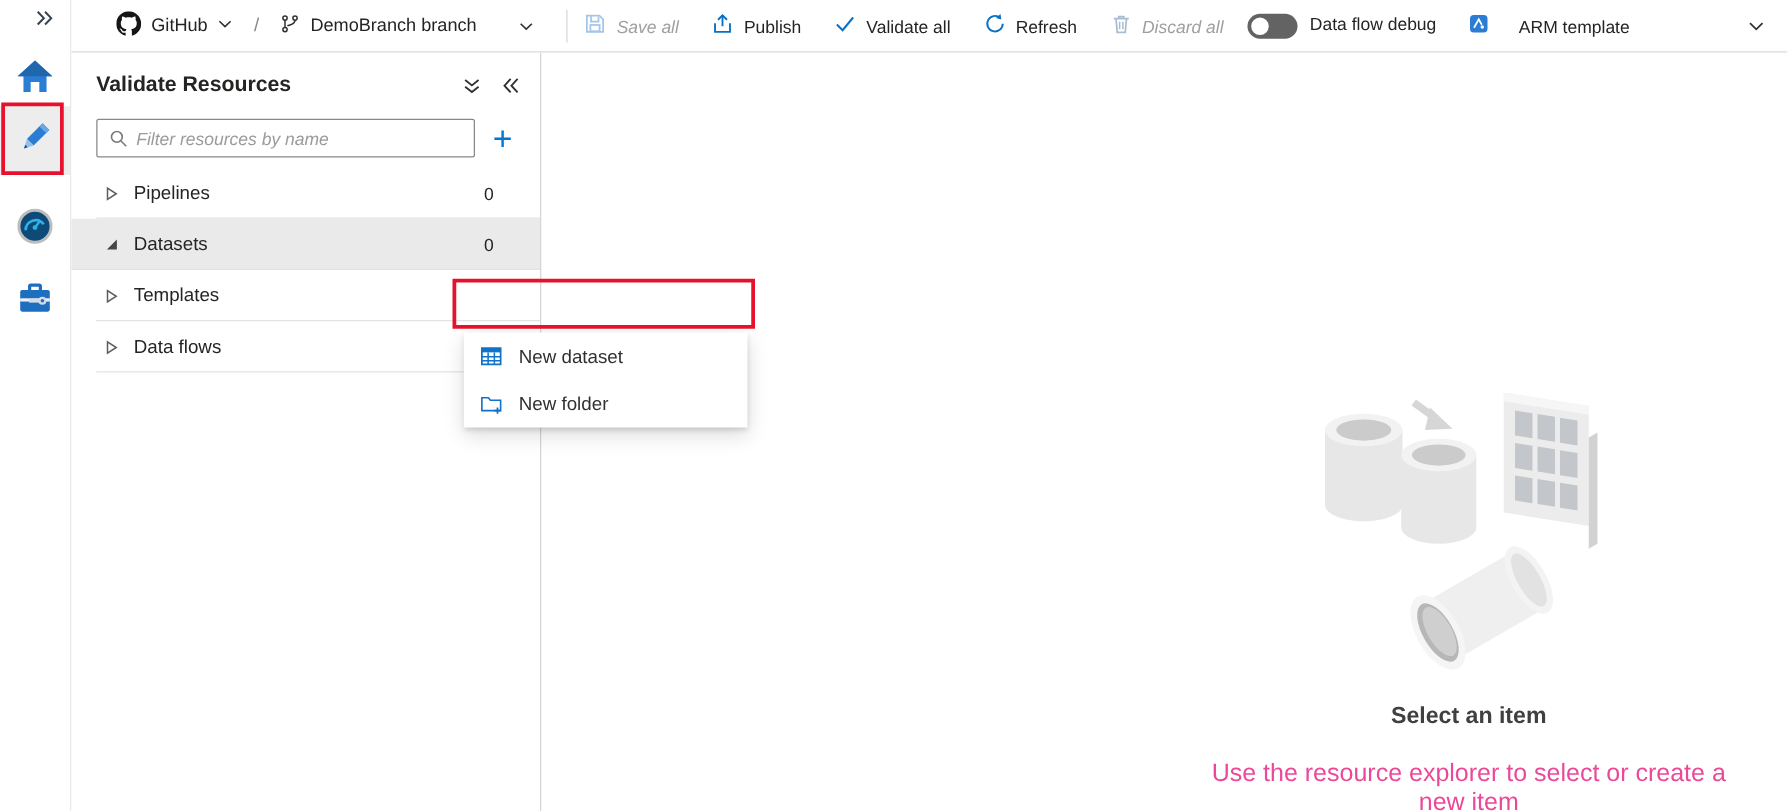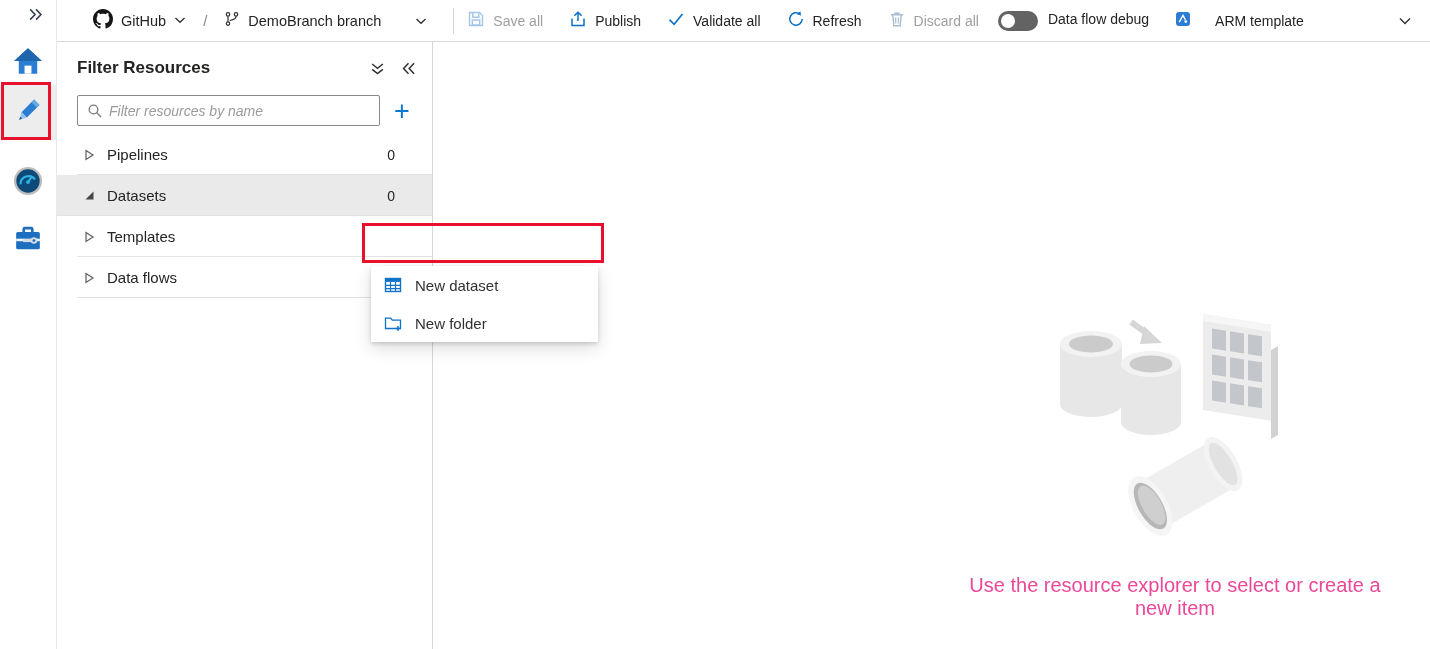--- a/index.html
+++ b/index.html
@@ -16,21 +16,21 @@
   .rail-item.selected-bg { background:#ededed; }
 
   
   .topbar { position:absolute; left:57px; top:0; width:1373px; height:42px; background:#fff; border-bottom:1px solid #d9d9d9; display:flex; align-items:center; z-index:5; }
   .tb-group { display:flex; align-items:center; }
   .repo-group { margin-left:36px; gap:8px; font-size:14.5px; color:#252423; }
   .slash-sep { margin:0 9px; color:#8a8886; font-size:15px; }
   .branch-chev { margin-left:26px; display:flex; }
   .tb-divider { width:1px; height:26px; background:#d6d6d6; margin-left:26px; }
   .tb-btn { display:flex; align-items:center; gap:8px; padding:0 13px; height:42px; font-size:14px; color:#252423; cursor:pointer; }
-  .tb-btn.disabled { color:#a19f9d; cursor:default; }
+  .tb-btn.disabled { color:#a19f9d; cursor:default;font-style:italic; }
   .toggle-group { display:flex; align-items:flex-start; gap:10px; margin-left:6px; font-size:14px; }
   .toggle { position:relative; width:40px; height:20px; background:#636363; border-radius:10px; cursor:pointer; }
   .toggle .knob { position:absolute; left:3px; top:3px; width:14px; height:14px; border-radius:50%; background:#fff; }
   .arm-group { display:flex; align-items:center; gap:24px; margin-left:26px; font-size:14px; }
   .tb-end-chev { margin-left:auto; margin-right:18px; display:flex; cursor:pointer; }
 
   
   .resource-panel { position:absolute; left:57px; top:42px; width:376px; height:607px; background:#fff; border-right:1px solid #d6d6d6; z-index:4; }
   .panel-head { display:flex; align-items:center; padding:16px 16px 0 20px; }
   .panel-title { flex:1; font-size:17px; font-weight:700; color:#252423; }
@@ -228,21 +228,21 @@
 
     <span class="tb-end-chev">
       <svg width="14" height="14" viewBox="0 0 14 14">
           <path d="M2 4.5 l5 5 5-5" fill="none" stroke="#323130" stroke-width="1.4"></path>
         </svg>
     </span>
   </div>
 
   <div class="resource-panel">
     <div class="panel-head">
-      <span class="panel-title">Filter Resources</span>
+      <span class="panel-title">Validate Resources</span>
       <span class="icon-btn">
         <svg width="15" height="15" viewBox="0 0 14 14">
             <path d="M2 2.8 l5 4 5-4 M2 7.8 l5 4 5-4" fill="none" stroke="#323130" stroke-width="1.4"></path>
           </svg>
       </span>
       <span class="icon-btn">
         <svg width="15" height="15" viewBox="0 0 14 14">
             <path d="M7 2 L2.4 7 7 12 M12.2 2 L7.6 7 12.2 12" fill="none" stroke="#323130" stroke-width="1.4"></path>
           </svg>
       </span>
@@ -356,16 +356,17 @@
 
       <g transform="rotate(-30 140 172)">
         <rect x="100" y="146" width="82" height="52" fill="#efefef"></rect>
         <ellipse cx="184" cy="172" rx="14" ry="30" fill="#f3f3f3"></ellipse>
         <ellipse cx="184" cy="172" rx="9" ry="24" fill="#e2e2e2"></ellipse>
         <ellipse cx="100" cy="172" rx="17" ry="33" fill="#f5f5f5"></ellipse>
         <ellipse cx="100" cy="172" rx="12" ry="26" fill="#b7b7b7"></ellipse>
         <ellipse cx="101.5" cy="172" rx="9.5" ry="22" fill="#cfcfcf"></ellipse>
       </g>
     </svg>
+    <div class="es-title">Select an item</div>
     <div class="es-sub">Use the resource explorer to select or create a new item</div>
   </div>
 
 </div>
 
 </body></html>

